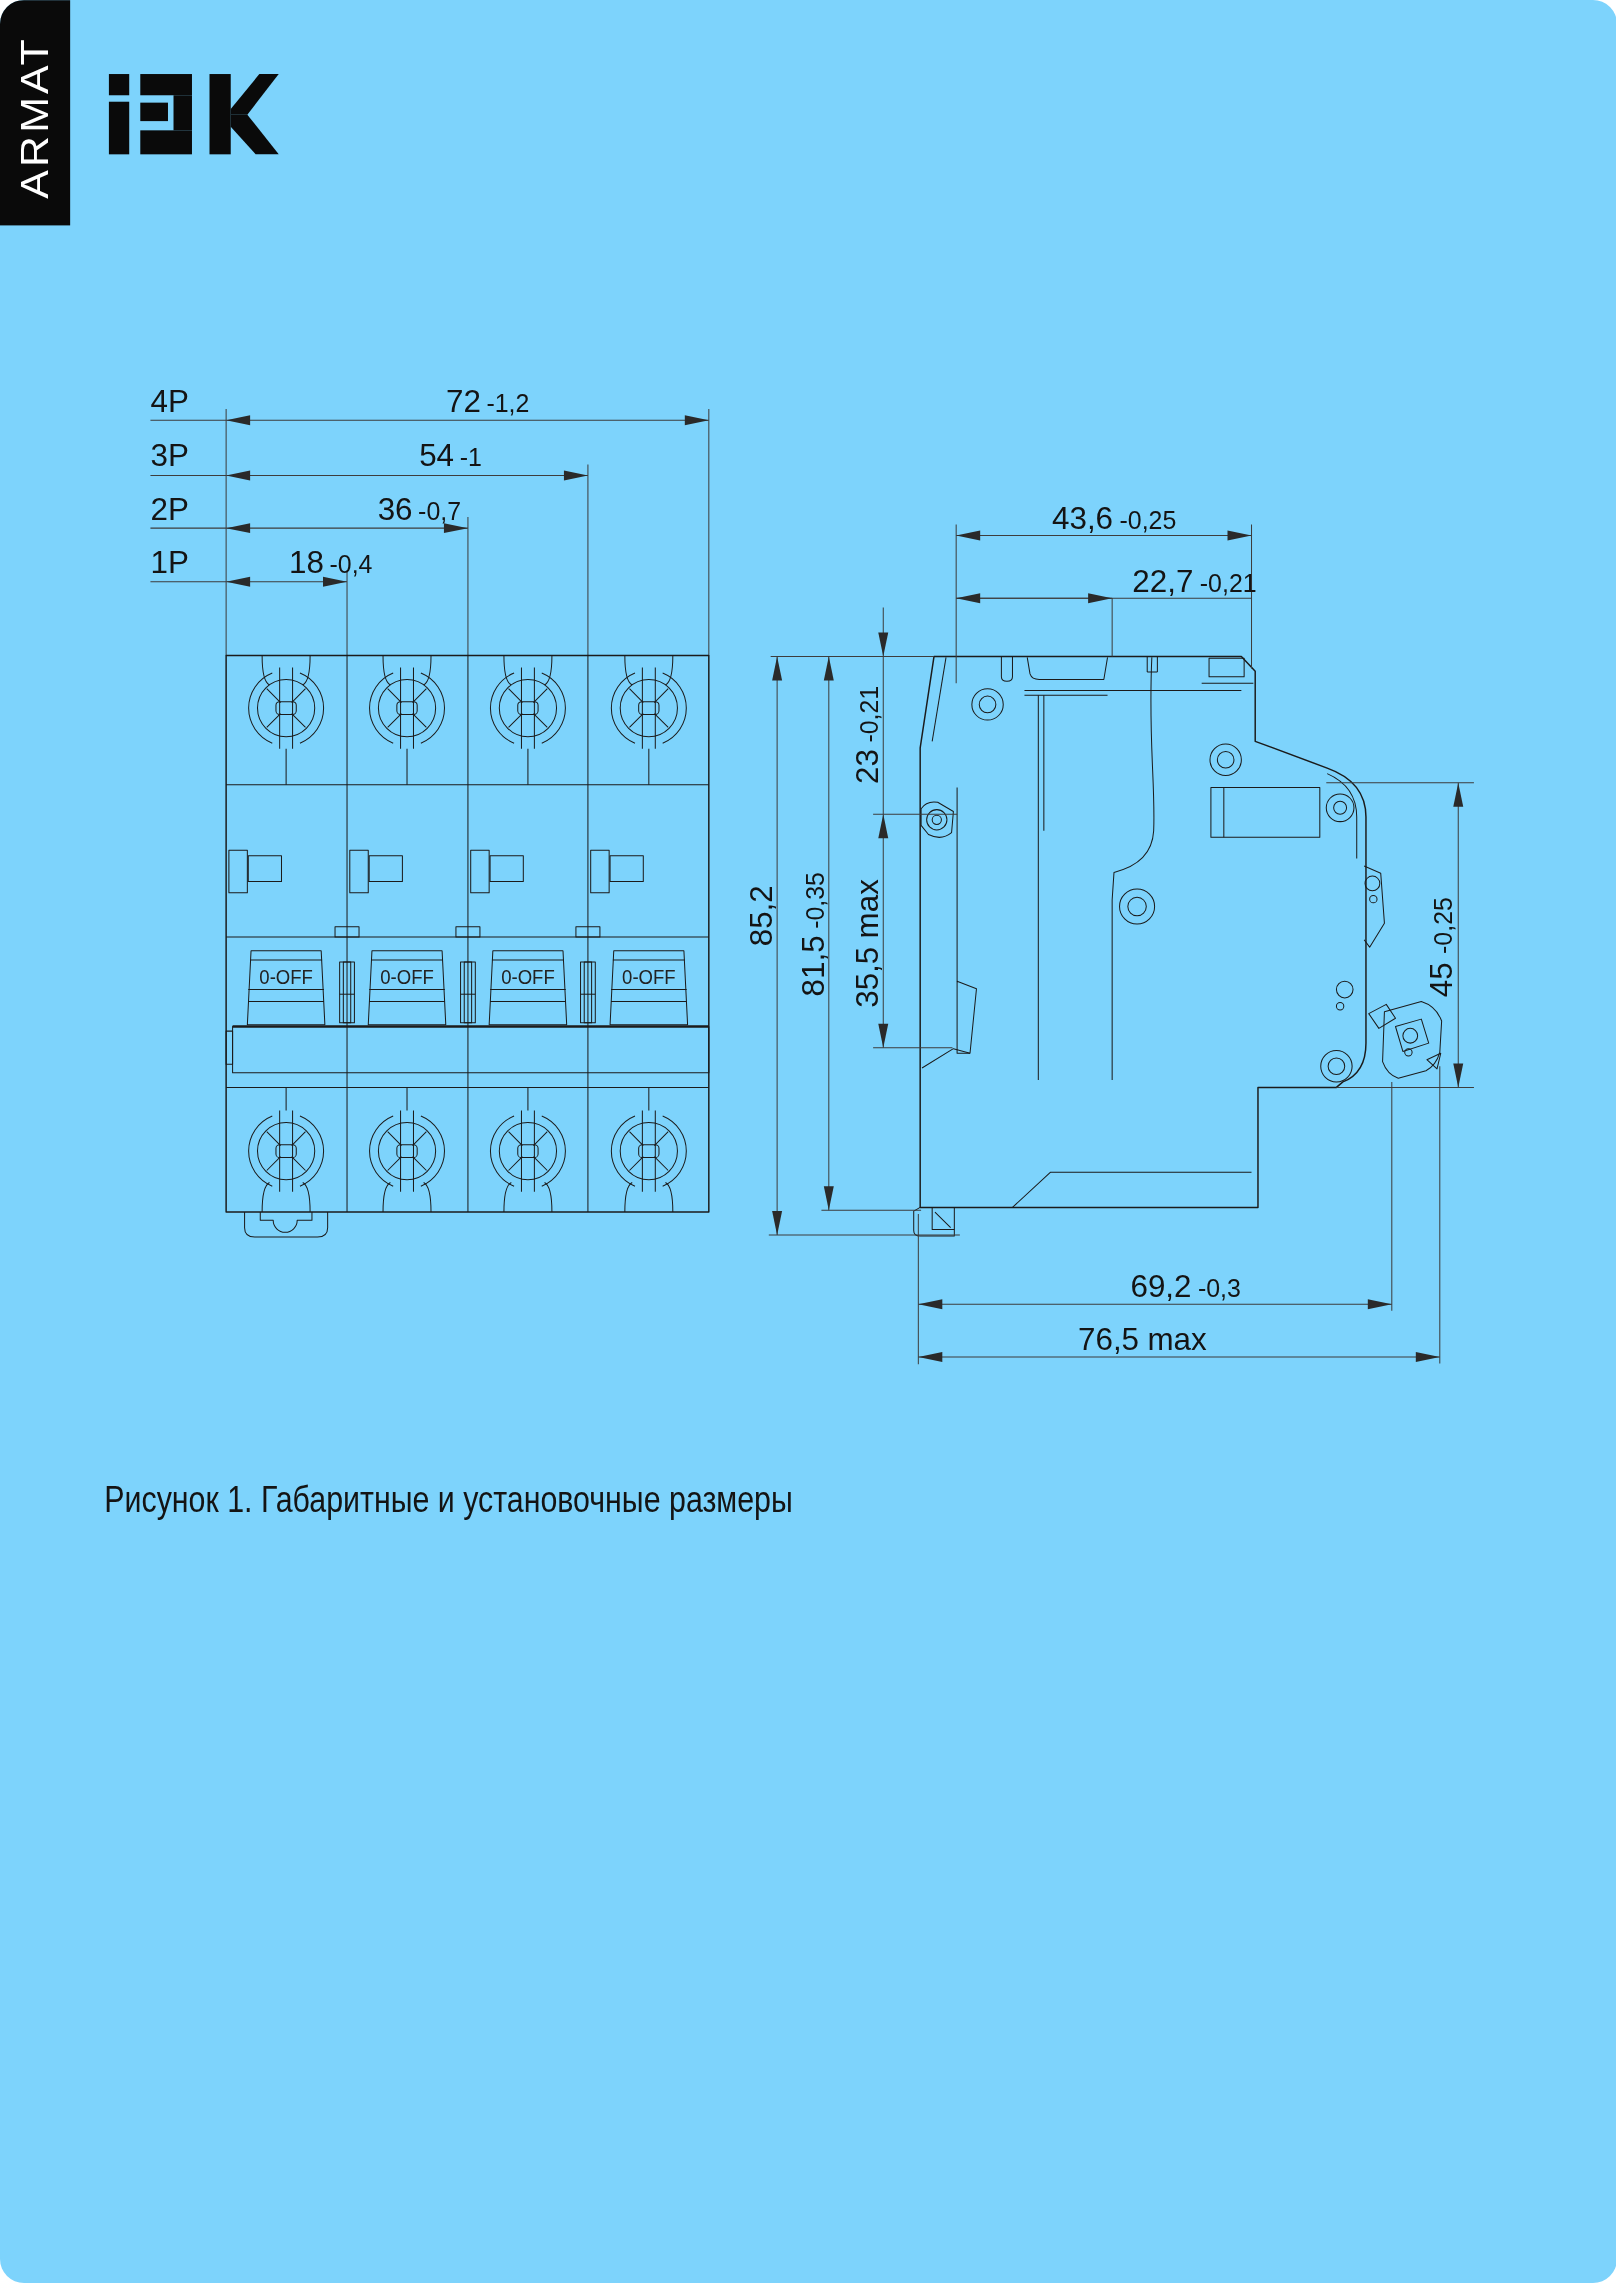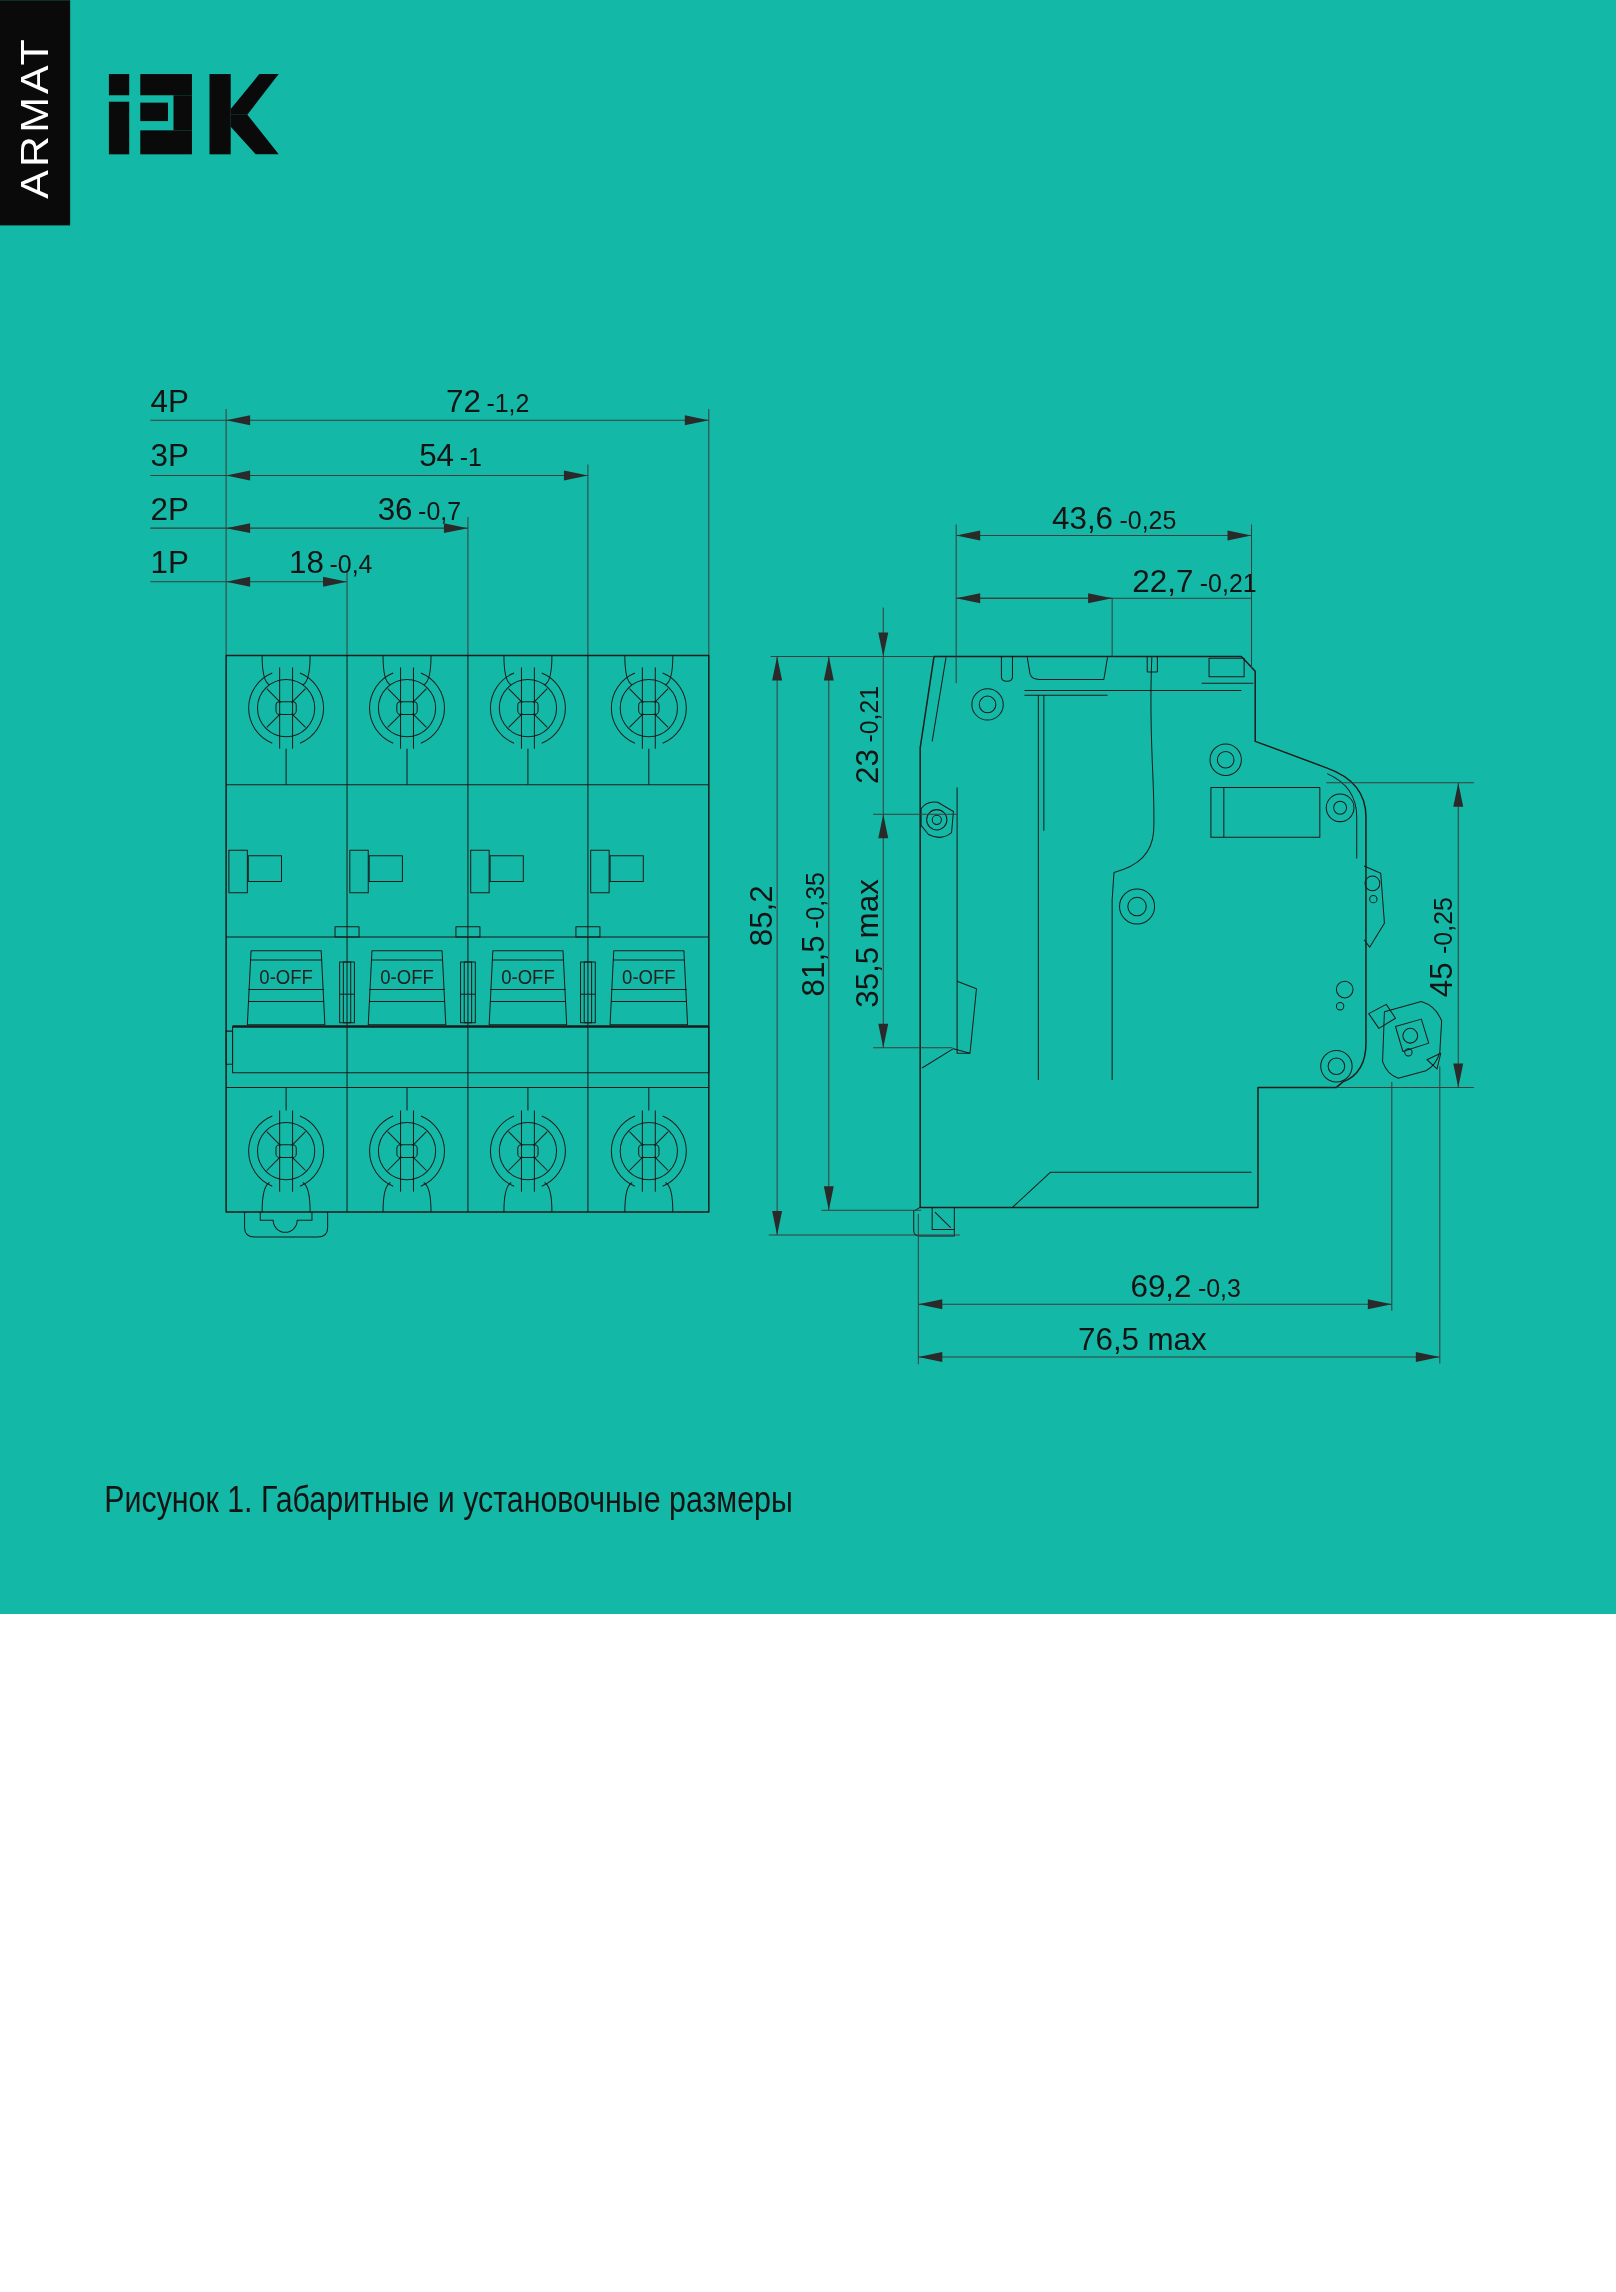--- a/index.html
+++ b/index.html
@@ -1,16 +1,16 @@
 <!DOCTYPE html>
 <html style="font-size:14.8px"><head>
 <meta charset="utf-8">
 <style>
   html,body{margin:0;padding:0;background:#ffffff;}
-  .page{position:relative;width:1617px;height:1614px;background:#14b8a6;overflow:hidden;}
+  .page{position:relative;width:1617px;height:2283px;background:#7dd3fc;overflow:hidden;border-radius:24px;}
   svg{display:block;}
   text{font-family:"Liberation Sans","DejaVu Sans",sans-serif;fill:#141414;}
   .v{font-size:34px;}
   .t{font-size:27px;}
   .pl{font-size:34px;}
   .off{font-size:22px;fill:#222;}
   .cap{font-size:41px;}
   .armat{font-size:42px;letter-spacing:3px;fill:#ffffff;}
   .ln{stroke:#3d3d3d;stroke-width:1.1;fill:none;}
   .bd{stroke:#1b1b1b;stroke-width:1.6;fill:none;stroke-linejoin:round;}

